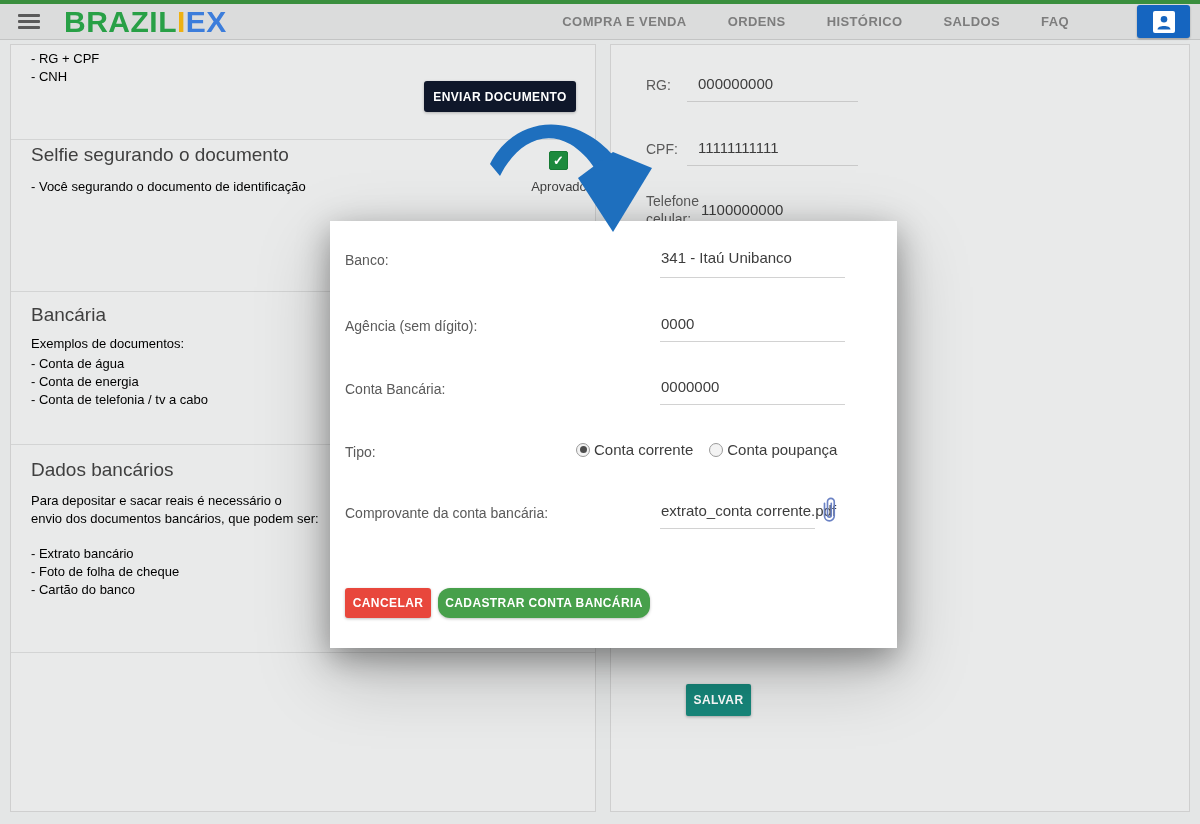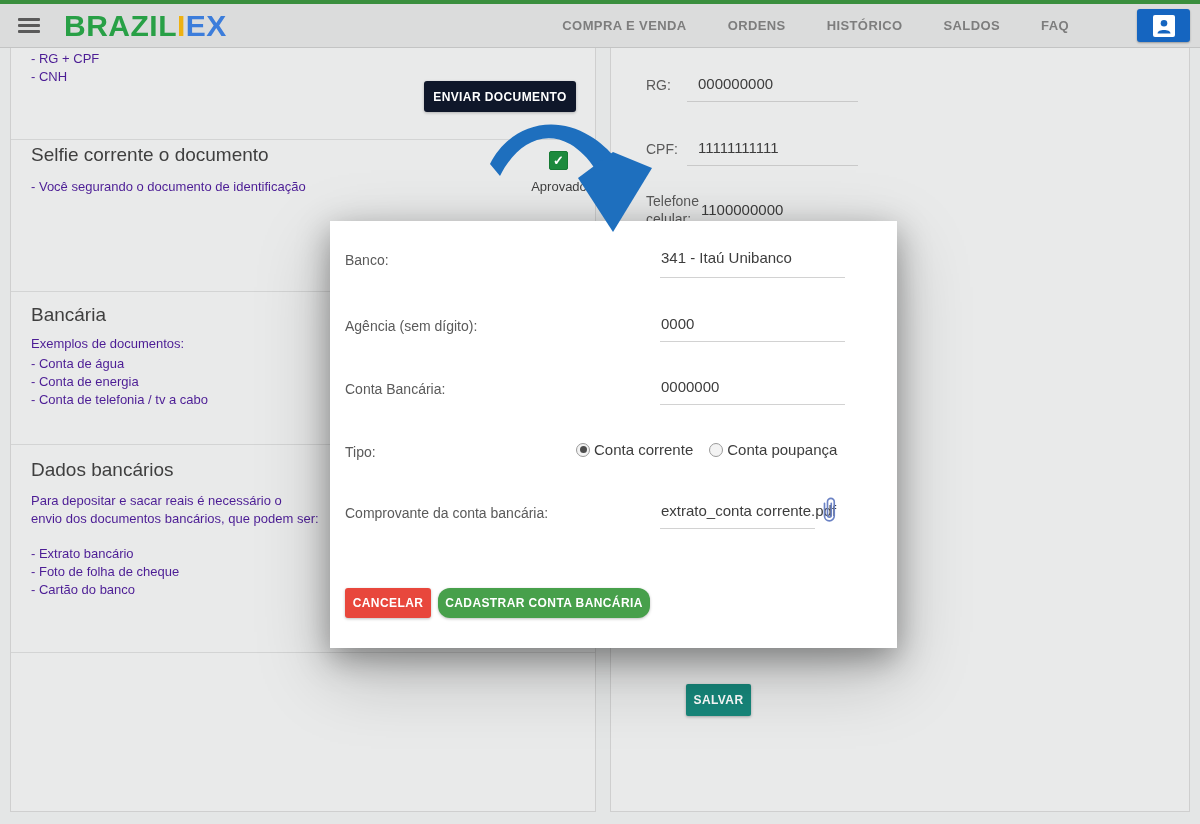--- a/index.html
+++ b/index.html
@@ -1,39 +1,39 @@
 <!DOCTYPE html>
 <html><head>
 <meta charset="utf-8">
 <style>
   * { margin:0; padding:0; box-sizing:border-box; }
   html,body { width:1200px; height:824px; }
   body { font-family:"Liberation Sans", sans-serif; background:#e4e6e6; position:relative; overflow:hidden; }
 
   
   .topline { position:absolute; left:0; top:0; width:1200px; height:4px; background:#3a8f3e; z-index:60; }
-  .navbar { position:absolute; left:0; top:4px; width:1200px; height:44px; background:#dbdcdc;
+  .navbar { position:absolute; left:0; top:4px; width:1200px; height:36px; background:#dbdcdc;
             border-bottom:1px solid #c3c4c4; z-index:60; display:flex; align-items:center; }
   .hamburger { margin-left:18px; width:22px; cursor:pointer; }
   .hamburger div { height:3px; background:#5a5a5a; margin:3px 0; border-radius:1px; }
   .logo { margin-left:24px; font-size:30px; font-weight:bold; letter-spacing:0.5px; cursor:pointer; white-space:nowrap; }
   .logo .g { color:#28a046; } .logo .y { color:#eeb111; } .logo .b { color:#3c7ddb; }
   .navmenu { margin-left:auto; display:flex; align-items:center; gap:41px; }
   .navlink { font-size:13px; font-weight:bold; color:#7d7d7d; letter-spacing:0.4px; cursor:pointer; white-space:nowrap; }
   .userbtn { margin-left:27px; margin-right:10px; width:53px; height:33px; background:#1565c0; border:none;
              border-radius:3px; display:flex; align-items:center; justify-content:center; cursor:pointer;
              box-shadow:0 1px 2px rgba(0,0,0,0.3); }
 
   
   .card { position:absolute; top:44px; height:768px; background:#e9eaea; border:1px solid #cfcfcf; z-index:10; }
   .card-left  { left:10px;  width:586px; }
   .card-right { left:610px; width:580px; }
   .sec-border { position:absolute; left:0; width:100%; height:0; border-top:1px solid #d3d4d4; }
 
-  .listline { position:absolute; font-size:13px; color:#4c1d95; }
+  .listline { position:absolute; font-size:13px; color:#000000; }
   .sec-title { position:absolute; font-size:19px; color:#3f3f3f; }
   .btn-gray { position:absolute; background:#0f172a; color:#fff; border:none; border-radius:3px;
               font-family:inherit; font-size:12px; font-weight:bold; letter-spacing:0.4px;
               box-shadow:0 1px 3px rgba(0,0,0,0.25); cursor:pointer; }
   .checkbox { position:absolute; width:19px; height:19px; background:#1c8a3d; border:1px solid #157a33;
               border-radius:2px; color:#fff; font-size:13px; font-weight:bold; text-align:center;
               line-height:18px; cursor:pointer; }
   .approved { position:absolute; font-size:13px; color:#3f3f3f; width:80px; text-align:center; }
 
   
@@ -92,21 +92,21 @@
     </button>
   </div>
 </div>
 
 <div class="card card-left">
   <div class="listline" style="left:20px; top:6px;">- RG + CPF</div>
   <div class="listline" style="left:20px; top:24px;">- CNH</div>
   <button class="btn-gray" style="left:413px; top:36px; width:152px; height:31px;">ENVIAR DOCUMENTO</button>
   <div class="sec-border" style="top:94px;"></div>
 
-  <div class="sec-title" style="left:20px; top:99px;">Selfie corrente o documento</div>
+  <div class="sec-title" style="left:20px; top:99px;">Selfie segurando o documento</div>
   <div class="listline" style="left:20px; top:134px;">- Você segurando o documento de identificação</div>
   <div class="checkbox" style="left:538px; top:106px;">✓</div>
   <div class="approved" style="left:508px; top:134px;">Aprovado</div>
   <div class="sec-border" style="top:246px;"></div>
 
   <div class="sec-title" style="left:20px; top:259px;">Bancária</div>
   <div class="listline" style="left:20px; top:291px;">Exemplos de documentos:</div>
   <div class="listline" style="left:20px; top:311px;">- Conta de água</div>
   <div class="listline" style="left:20px; top:329px;">- Conta de energia</div>
   <div class="listline" style="left:20px; top:347px;">- Conta de telefonia / tv a cabo</div>

